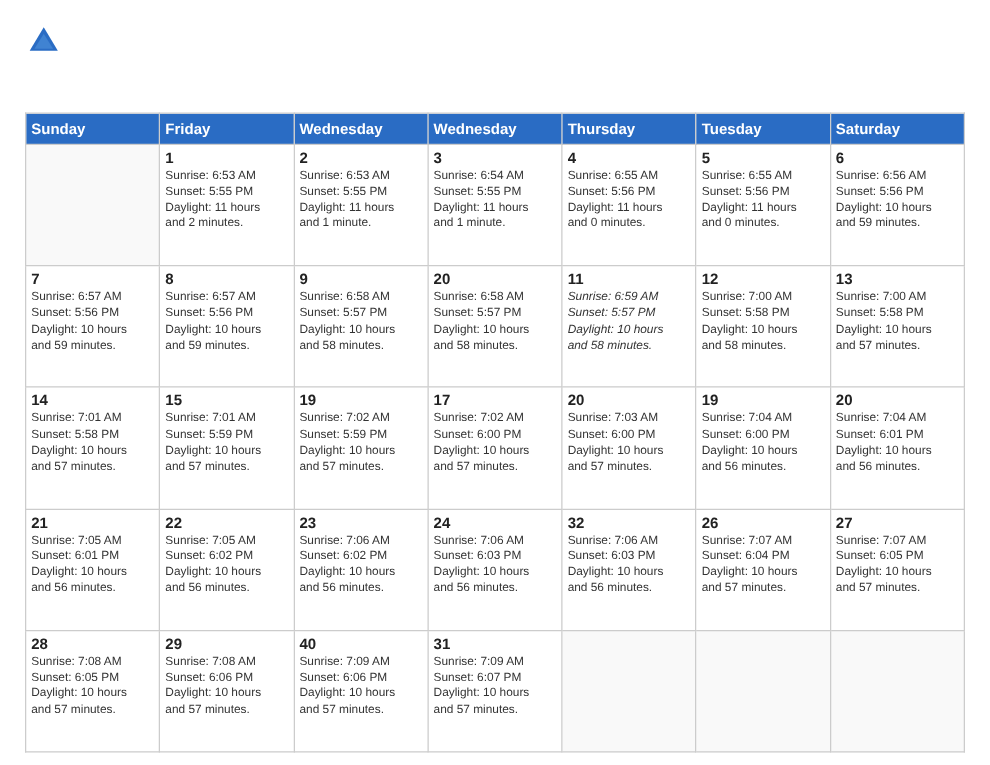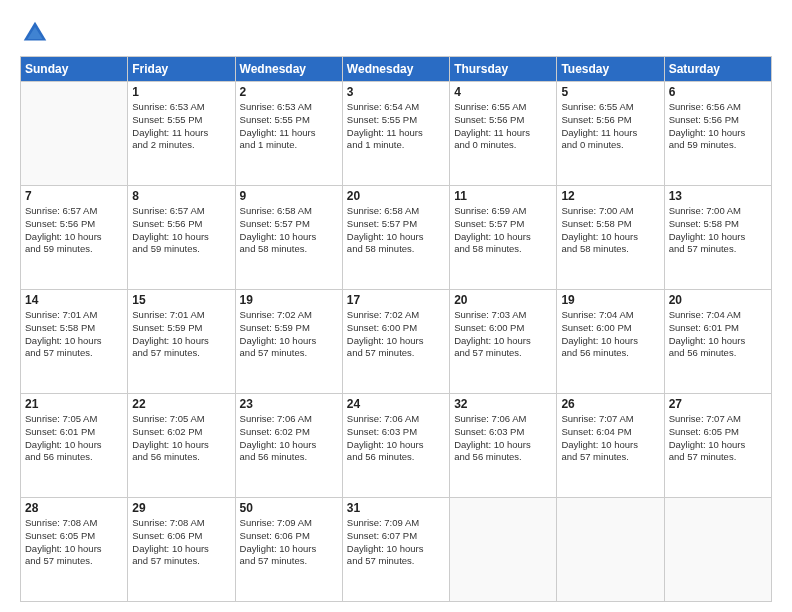--- a/index.html
+++ b/index.html
@@ -9,20 +9,21 @@
       width: 792px;
       height: 612px;
       overflow: hidden;
     }
     .page {
       width: 792px;
       height: 612px;
       padding: 18px 20px 10px 20px;
       display: flex;
       flex-direction: column;
+      gap: 34px;
     }
     .header {
       display: flex;
       justify-content: space-between;
       align-items: flex-start;
       margin-bottom: 8px;
     }
     .logo {
       display: flex;
       align-items: center;
@@ -197,21 +198,21 @@
           </td>
           <td>
             <span class="day-num">20</span>
             <div class="day-info" style="white-space: pre-line;">Sunrise: 6:58 AM
 Sunset: 5:57 PM
 Daylight: 10 hours
 and 58 minutes.</div>
           </td>
           <td>
             <span class="day-num">11</span>
-            <div class="day-info" style="white-space: pre-line;">Sunrise: 6:59 AM
+            <div class="day-info" style="white-space: pre-line; font-style: italic;">Sunrise: 6:59 AM
 Sunset: 5:57 PM
 Daylight: 10 hours
 and 58 minutes.</div>
           </td>
           <td>
             <span class="day-num">12</span>
             <div class="day-info" style="white-space: pre-line;">Sunrise: 7:00 AM
 Sunset: 5:58 PM
 Daylight: 10 hours
 and 58 minutes.</div>
@@ -335,21 +336,21 @@
 and 57 minutes.</div>
           </td>
           <td>
             <span class="day-num">29</span>
             <div class="day-info" style="white-space: pre-line;">Sunrise: 7:08 AM
 Sunset: 6:06 PM
 Daylight: 10 hours
 and 57 minutes.</div>
           </td>
           <td>
-            <span class="day-num">50</span>
+            <span class="day-num">40</span>
             <div class="day-info" style="white-space: pre-line;">Sunrise: 7:09 AM
 Sunset: 6:06 PM
 Daylight: 10 hours
 and 57 minutes.</div>
           </td>
           <td>
             <span class="day-num">31</span>
             <div class="day-info" style="white-space: pre-line;">Sunrise: 7:09 AM
 Sunset: 6:07 PM
 Daylight: 10 hours

